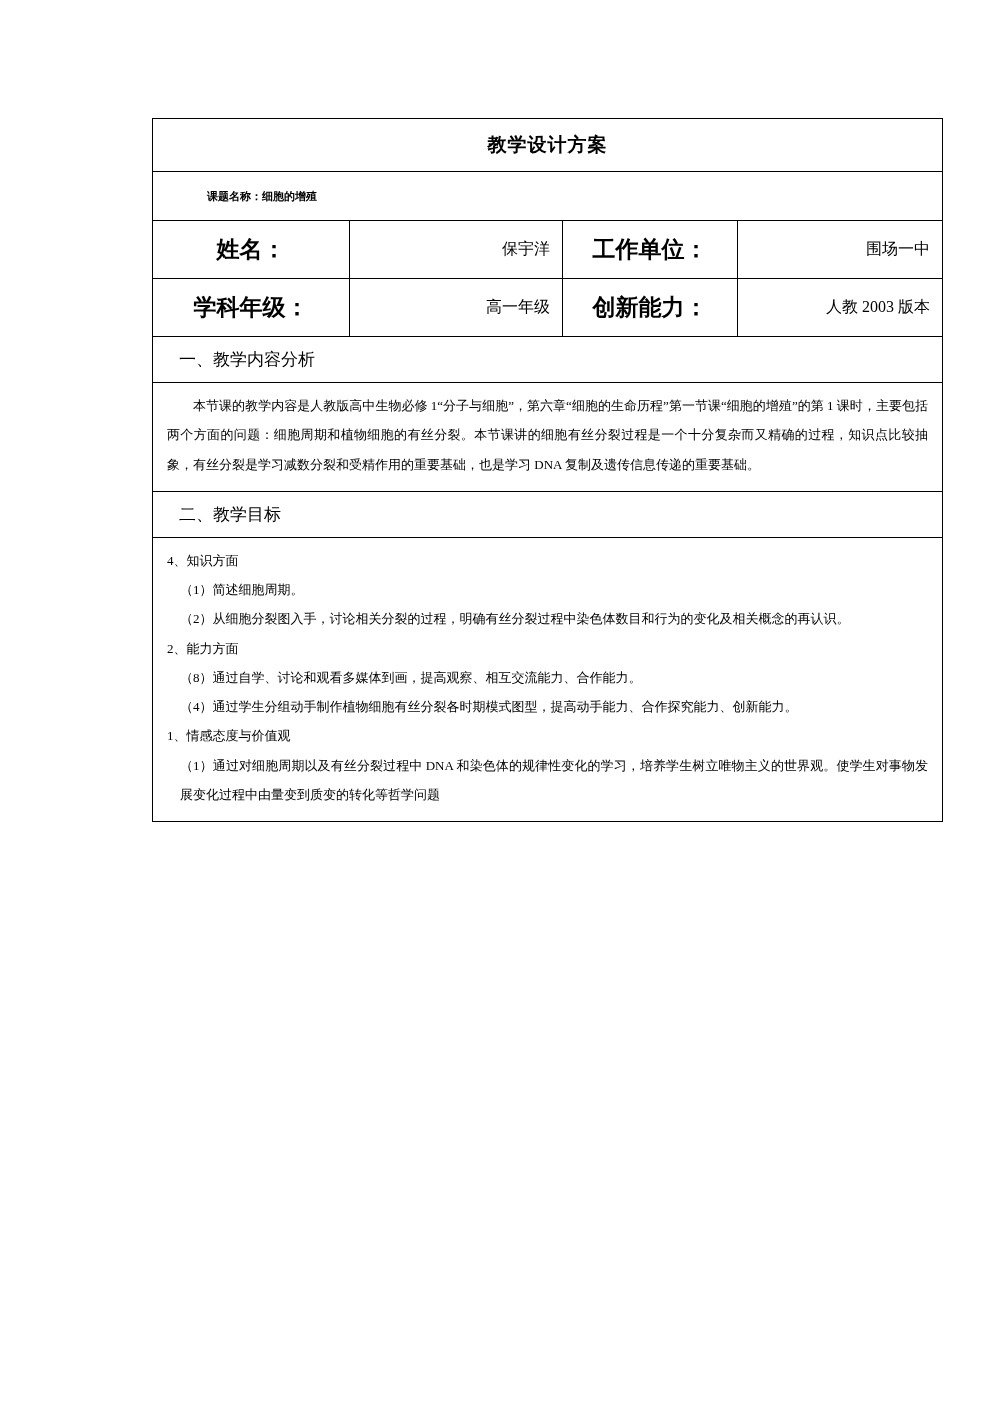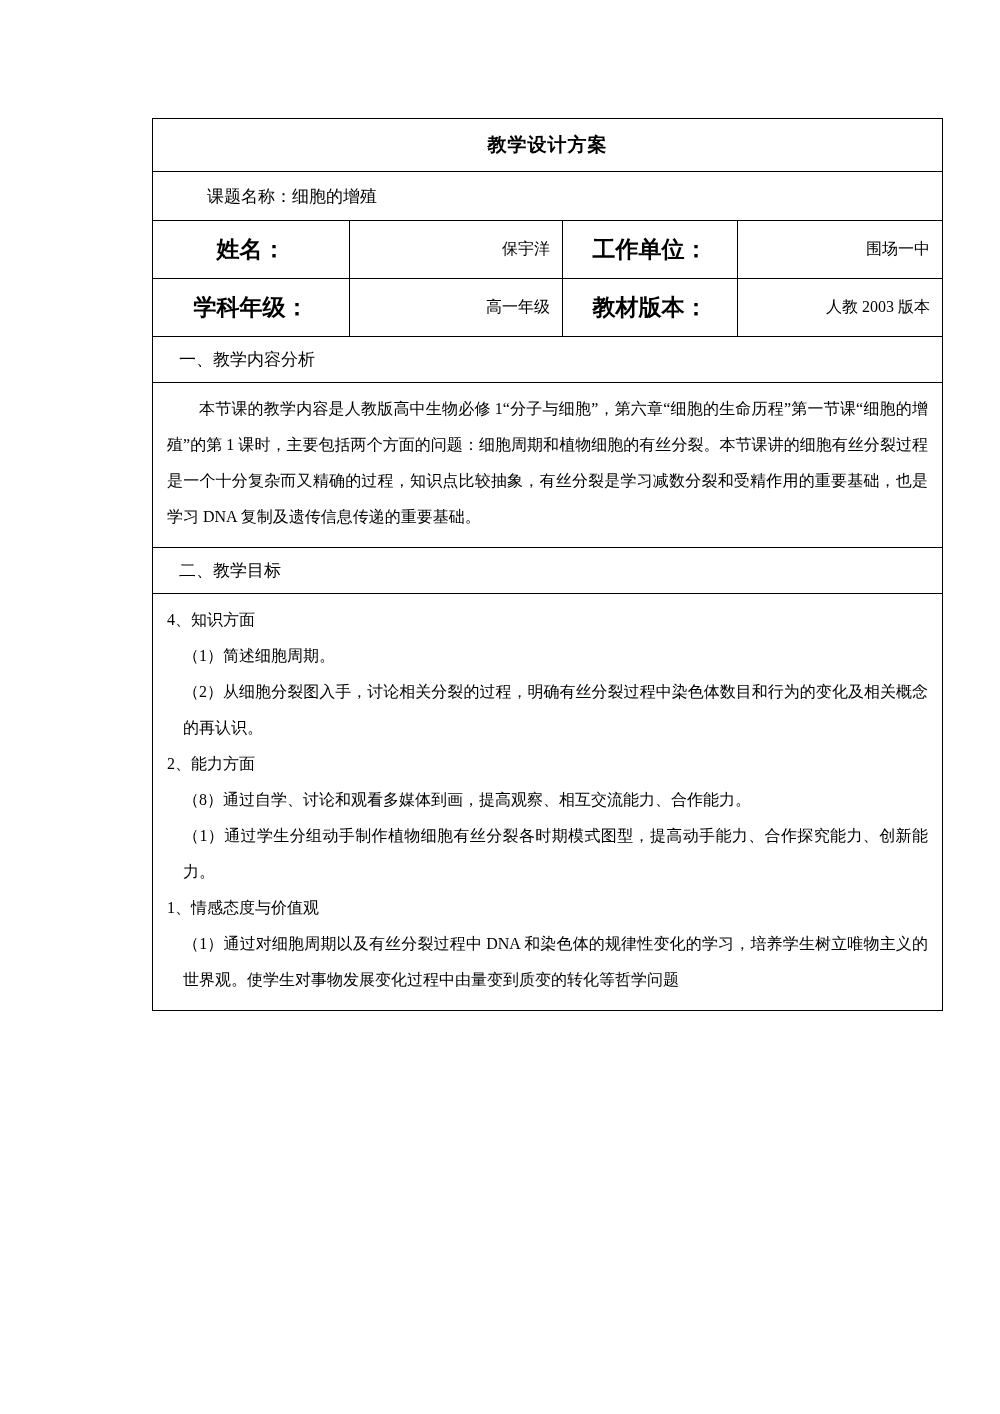--- a/index.html
+++ b/index.html
@@ -39,22 +39,22 @@
   .doc-title {
     text-align: center;
     font-weight: bold;
     font-size: 19px;
     letter-spacing: 1px;
   }
   .subject-row td {
     height: 48px;
   }
   .subject-text {
-    font-weight: normal;
-    font-size: 17px;
+    font-weight: bold;
+    font-size: 11px;
     padding-left: 54px;
   }
   .info-row td {
     height: 57px;
   }
   .label-cell {
     font-weight: bold;
     font-size: 23px;
     text-align: center;
   }
@@ -64,21 +64,21 @@
   }
   .section-row td {
     height: 45px;
   }
   .section-title {
     font-weight: normal;
     font-size: 17px;
     padding-left: 26px;
   }
   .body-cell {
-    font-size: 16px;
+    font-size: 13px;
     line-height: 2.25;
     padding: 8px 14px 12px 14px;
     text-align: justify;
   }
   .indent2 {
     text-indent: 2em;
   }
   .p {
     margin: 0;
   }
@@ -126,21 +126,21 @@
         </td>
       </tr>
       <tr class="info-row">
         <td>
           <div class="cell-pad label-cell">学科年级：</div>
         </td>
         <td>
           <div class="cell-pad value-cell">高一年级</div>
         </td>
         <td>
-          <div class="cell-pad label-cell">教材版本：</div>
+          <div class="cell-pad label-cell">创新能力：</div>
         </td>
         <td>
           <div class="cell-pad value-cell">人教 2003 版本</div>
         </td>
       </tr>
 
       <tr class="section-row">
         <td colspan="4">
           <div class="cell-pad section-title">一、教学内容分析</div>
         </td>
@@ -159,21 +159,21 @@
         </td>
       </tr>
       <tr>
         <td colspan="4">
           <div class="body-cell">
             <p class="p">4、知识方面</p>
             <p class="p-sub">（1）简述细胞周期。</p>
             <p class="p-sub">（2）从细胞分裂图入手，讨论相关分裂的过程，明确有丝分裂过程中染色体数目和行为的变化及相关概念的再认识。</p>
             <p class="p">2、能力方面</p>
             <p class="p-sub">（8）通过自学、讨论和观看多媒体到画，提高观察、相互交流能力、合作能力。</p>
-            <p class="p-sub">（1）通过学生分组动手制作植物细胞有丝分裂各时期模式图型，提高动手能力、合作探究能力、创新能力。</p>
+            <p class="p-sub">（4）通过学生分组动手制作植物细胞有丝分裂各时期模式图型，提高动手能力、合作探究能力、创新能力。</p>
             <p class="p">1、情感态度与价值观</p>
             <p class="p-sub">（1）通过对细胞周期以及有丝分裂过程中 DNA 和染色体的规律性变化的学习，培养学生树立唯物主义的世界观。使学生对事物发展变化过程中由量变到质变的转化等哲学问题</p>
           </div>
         </td>
       </tr>
     </tbody>
   </table>
 </div>
 
 </body></html>

